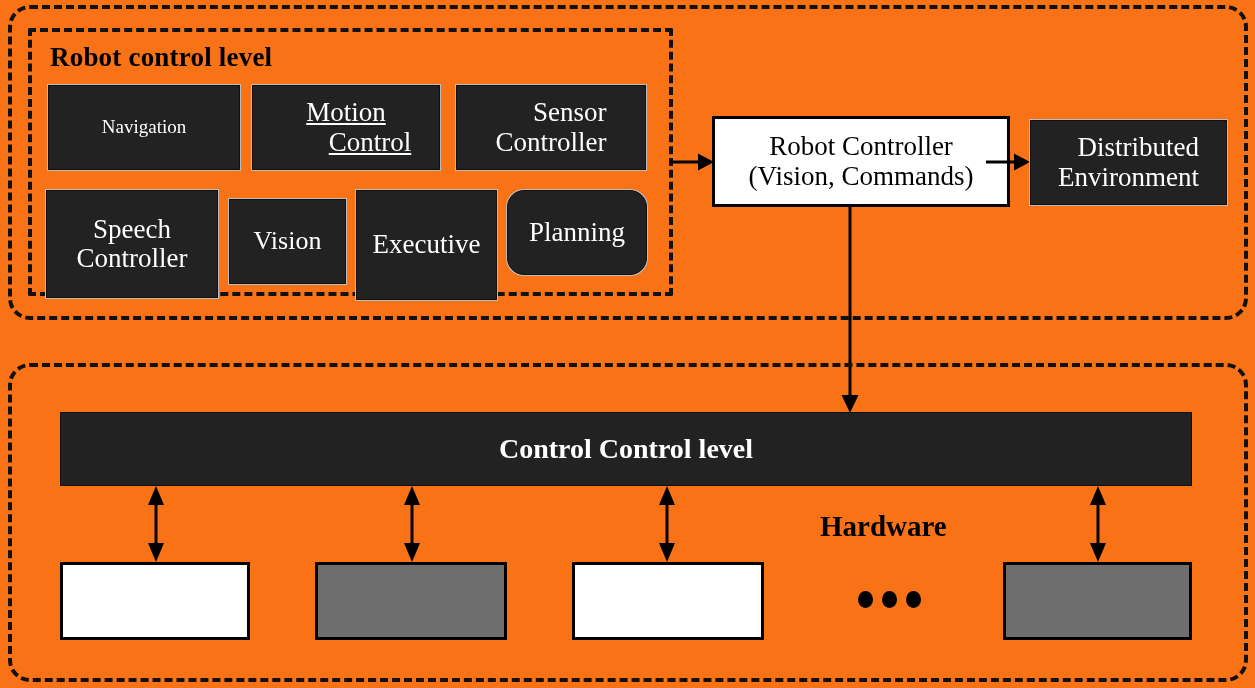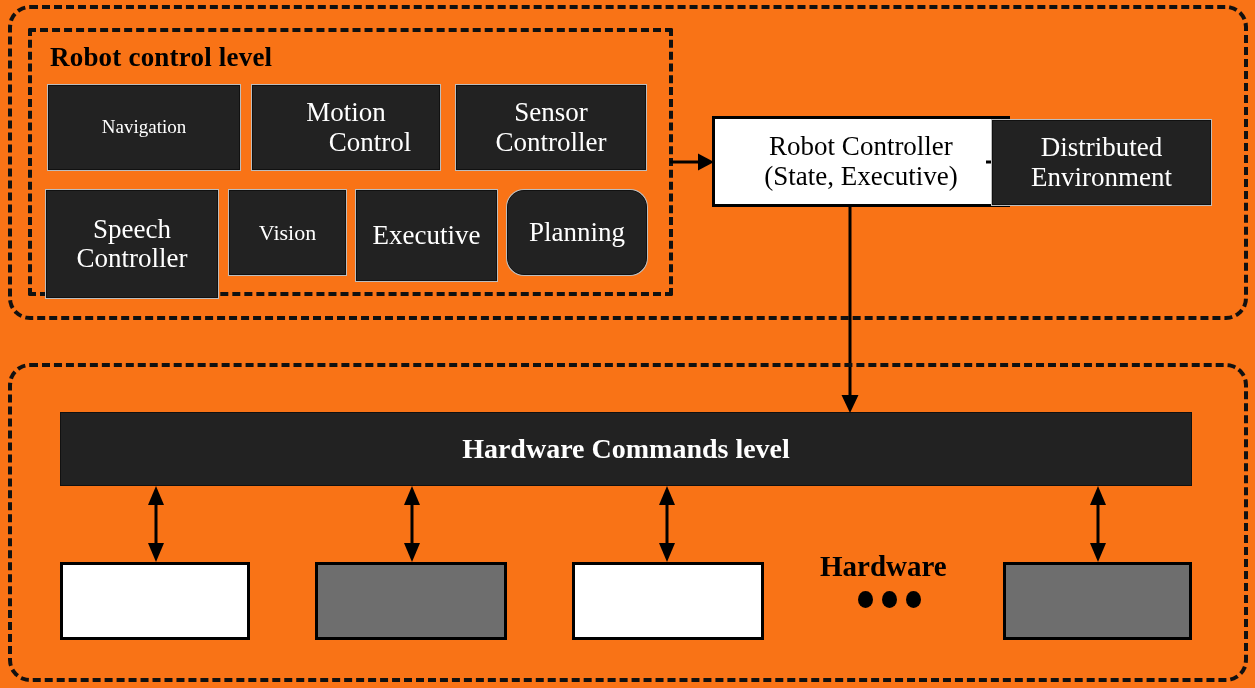--- a/index.html
+++ b/index.html
@@ -99,104 +99,103 @@
     height: 17px;
     border-radius: 50%;
     background: #000000;
   }
 
   .hw-label {
     position: absolute;
     font-weight: bold;
     color: #000000;
     white-space: nowrap;
-    margin-top: 40px;
   }
 </style>
 </head>
 <body>
 
 <div id="canvas">
 
   <div class="dashed-outer" style="left:8px; top:5px; width:1240px; height:315px;"></div>
 
   <div class="dashed-inner" style="left:28px; top:28px; width:645px; height:268px;"></div>
 
   <div class="section-title" style="left:50px; top:42px; font-size:27px;">Robot control level</div>
 
   <div class="blk blk-dark" style="left:48px; top:85px; width:192px; height:85px; font-size:19px;">
     <span>Navigation</span>
   </div>
 
-  <div class="blk blk-dark" style="left:252px; top:85px; width:188px; height:85px; font-size:27px;">
+  <div class="blk blk-dark" style="left:252px; top:85px; width:188px; height:85px; font-size:27px;text-decoration:underline;">
     <span>
       <span style="display:block;">Motion</span>
       <span style="display:block;margin-left:48px;">Control</span>
     </span>
   </div>
 
-  <div class="blk blk-dark" style="left:456px; top:85px; width:190px; height:85px; font-size:27px;">
+  <div class="blk blk-dark" style="left:456px; top:85px; width:190px; height:85px; font-size:27px;text-align:right;">
     <span>
       <span style="display:block;">Sensor</span>
       <span style="display:block;">Controller</span>
     </span>
   </div>
 
   <div class="blk blk-dark" style="left:46px; top:190px; width:172px; height:108px; font-size:27px;">
     <span>
       <span style="display:block;">Speech</span>
       <span style="display:block;">Controller</span>
     </span>
   </div>
 
-  <div class="blk blk-dark" style="left:229px; top:190px; width:117px; height:85px; font-size:22px;font-family:Liberation Serif, serif;">
+  <div class="blk blk-dark" style="left:229px; top:199px; width:117px; height:85px; font-size:26px;font-family:Liberation Serif, serif;">
     <span>Vision</span>
   </div>
 
-  <div class="blk blk-dark" style="left:356px; top:190px; width:141px; height:91px; font-size:27px;">
+  <div class="blk blk-dark" style="left:356px; top:190px; width:141px; height:110px; font-size:27px;">
     <span>Executive</span>
   </div>
 
   <div class="blk blk-dark" style="left:507px; top:190px; width:140px; height:85px; font-size:27px;border-radius:17px;">
     <span>Planning</span>
   </div>
 
   <svg class="arrow-svg" style="left:670px; top:150px;" width="46" height="24" viewBox="0 0 46 24">
     <line x1="0" y1="12" x2="32" y2="12" stroke="#000" stroke-width="3"></line>
     <polygon points="44,12 28,3.5 28,20.5" fill="#000"></polygon>
   </svg>
 
   <div class="blk blk-white" style="left:712px; top:116px; width:298px; height:91px; font-size:27px;">
     <span>
       <span style="display:block;">Robot Controller</span>
-      <span style="display:block;">(State, Executive)</span>
+      <span style="display:block;">(Vision, Commands)</span>
     </span>
   </div>
 
   <svg class="arrow-svg" style="left:986px; top:150px;" width="46" height="24" viewBox="0 0 46 24">
     <line x1="0" y1="12" x2="32" y2="12" stroke="#000" stroke-width="3"></line>
     <polygon points="44,12 28,3.5 28,20.5" fill="#000"></polygon>
   </svg>
 
-  <div class="blk blk-dark" style="left:992px; top:120px; width:219px; height:85px; font-size:27px;">
+  <div class="blk blk-dark" style="left:1030px; top:120px; width:197px; height:85px; font-size:27px;text-align:right;">
     <span>
       <span style="display:block;">Distributed</span>
       <span style="display:block;">Environment</span>
     </span>
   </div>
 
   <svg class="arrow-svg" style="left:838px; top:205px;" width="24" height="210" viewBox="0 0 24 210">
     <line x1="12" y1="0" x2="12" y2="193" stroke="#000" stroke-width="3"></line>
     <polygon points="12,208 3.5,190 20.5,190" fill="#000"></polygon>
   </svg>
 
   <div class="dashed-outer" style="left:8px; top:363px; width:1240px; height:319px;"></div>
 
   <div class="blk blk-bar" style="left:60px; top:412px; width:1132px; height:74px; font-size:28px;">
-    <span>Hardware Commands level</span>
+    <span>Control Control level</span>
   </div>
 
   <svg class="arrow-svg" style="left:144px; top:486px;" width="24" height="76" viewBox="0 0 24 76">
     <line x1="12" y1="8" x2="12" y2="68" stroke="#000" stroke-width="3"></line>
     <polygon points="12,0 4,19 20,19" fill="#000"></polygon>
     <polygon points="12,76 4,57 20,57" fill="#000"></polygon>
   </svg>
 
   <svg class="arrow-svg" style="left:400px; top:486px;" width="24" height="76" viewBox="0 0 24 76">
     <line x1="12" y1="8" x2="12" y2="68" stroke="#000" stroke-width="3"></line>

